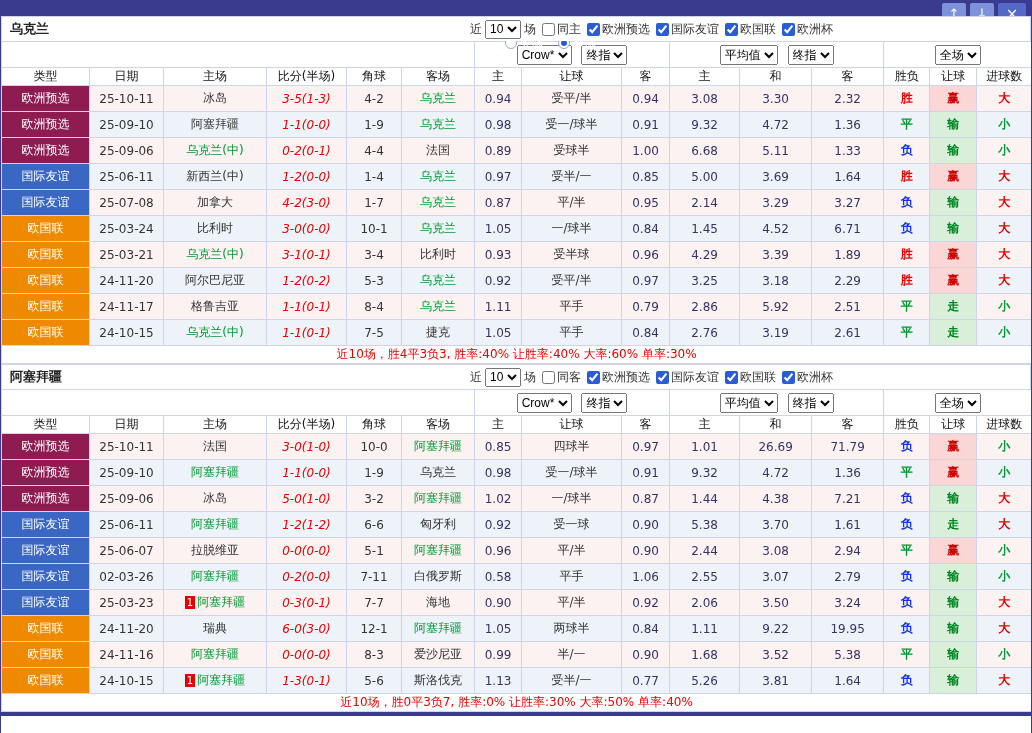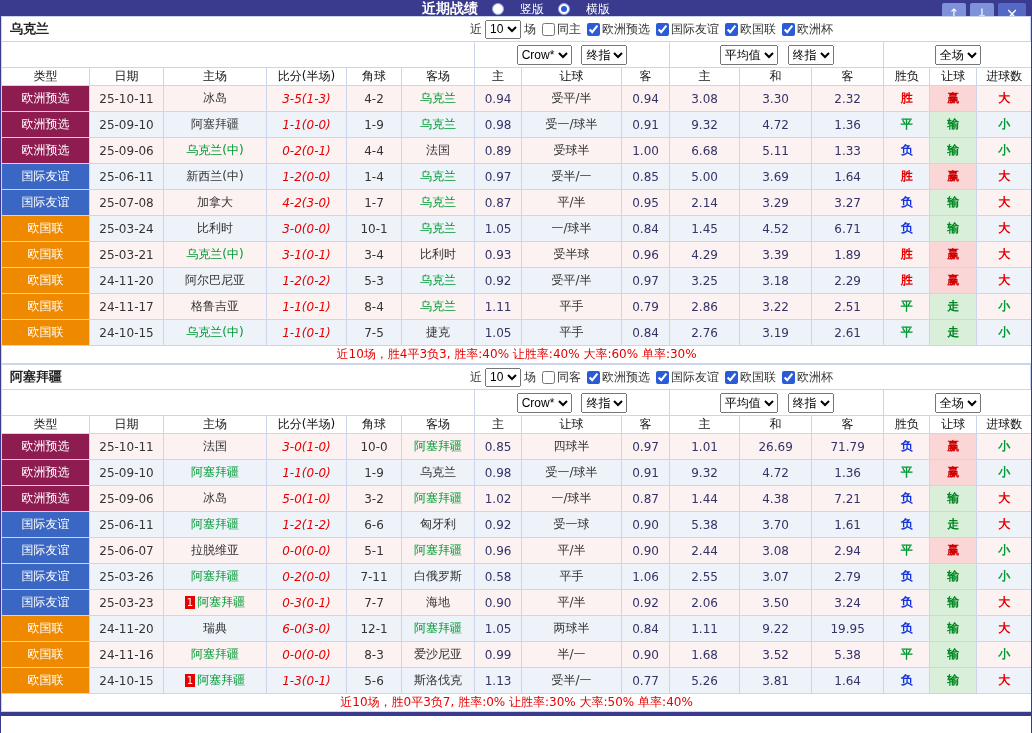--- a/index.html
+++ b/index.html
@@ -6,21 +6,21 @@
   html,body { width:1032px; height:733px; overflow:hidden; }
   body {
     font-family:"DejaVu Sans","Liberation Sans",sans-serif;
     font-size:12px; background:#fff; color:#333;
     border-left:1px solid #3a3a8e; border-right:1px solid #3a3a8e;
   }
   
   .titlebar { height:16px; background:#3a3a8e; color:#fff; display:flex; align-items:flex-start; position:relative; }
   .titlebar-center { margin:0 auto; display:flex; align-items:center; gap:14px; }
   .win-title { font-weight:bold; font-size:14px; }
-  .radio { display:inline-flex; align-items:center; gap:16px; cursor:pointer; font-size:12px; }
+  .radio { display:inline-flex; align-items:center; gap:3px; cursor:pointer; font-size:12px;margin-top:34px; }
   .radio .circle { width:12px; height:12px; border-radius:50%; background:#fff; border:1px solid #9aa4d8; position:relative; }
   .radio.checked .circle::after { content:''; position:absolute; left:2px; top:2px; width:6px; height:6px; border-radius:50%; background:#2a5cd8; }
   .win-btns { position:absolute; right:5px; top:3px; display:flex; gap:4px; }
   .win-btn { width:24px; height:21px; background:#7d92d9; color:#fff; display:flex; align-items:center; justify-content:center; cursor:pointer; border-radius:2px; font-size:13px; }
   .win-btn.close { background:#5468c6; width:28px; font-size:15px; }
   
   .section-header { height:25px; border:1px solid #ccd5ea; border-bottom:none; position:relative; display:flex; align-items:center; padding:0 8px; background:#fff; }
   .team-name { font-weight:bold; font-size:13px; color:#222; }
   .filters { position:absolute; left:468px; display:flex; align-items:center; white-space:nowrap; }
   .filters select { height:19px; font-size:12px; margin:0 3px; }
@@ -302,21 +302,21 @@
           <td class="t-unl">欧国联</td>
           <td>24-11-17</td>
           <td><span>格鲁吉亚</span></td>
           <td class="score">1-1(0-1)</td>
           <td>8-4</td>
           <td><span class="focal">乌克兰</span></td>
           <td class="odds">1.11</td>
           <td>平手</td>
           <td class="odds">0.79</td>
           <td class="odds">2.86</td>
-          <td class="odds">3.22</td>
+          <td class="odds">5.92</td>
           <td class="odds">2.51</td>
           <td class="r-draw">平</td>
           <td class="hc-push">走</td>
           <td class="g-small">小</td>
         </tr>
         <tr class="even">
           <td class="t-unl">欧国联</td>
           <td>24-10-15</td>
           <td><span class="focal">乌克兰(中)</span></td>
           <td class="score">1-1(0-1)</td>
@@ -502,21 +502,21 @@
           <td class="odds">0.90</td>
           <td class="odds">2.44</td>
           <td class="odds">3.08</td>
           <td class="odds">2.94</td>
           <td class="r-draw">平</td>
           <td class="hc-win">赢</td>
           <td class="g-small">小</td>
         </tr>
         <tr class="even">
           <td class="t-fri">国际友谊</td>
-          <td>25-03-26</td>
+          <td>02-03-26</td>
           <td><span class="focal">阿塞拜疆</span></td>
           <td class="score">0-2(0-0)</td>
           <td>7-11</td>
           <td><span>白俄罗斯</span></td>
           <td class="odds">0.58</td>
           <td>平手</td>
           <td class="odds">1.06</td>
           <td class="odds">2.55</td>
           <td class="odds">3.07</td>
           <td class="odds">2.79</td>

